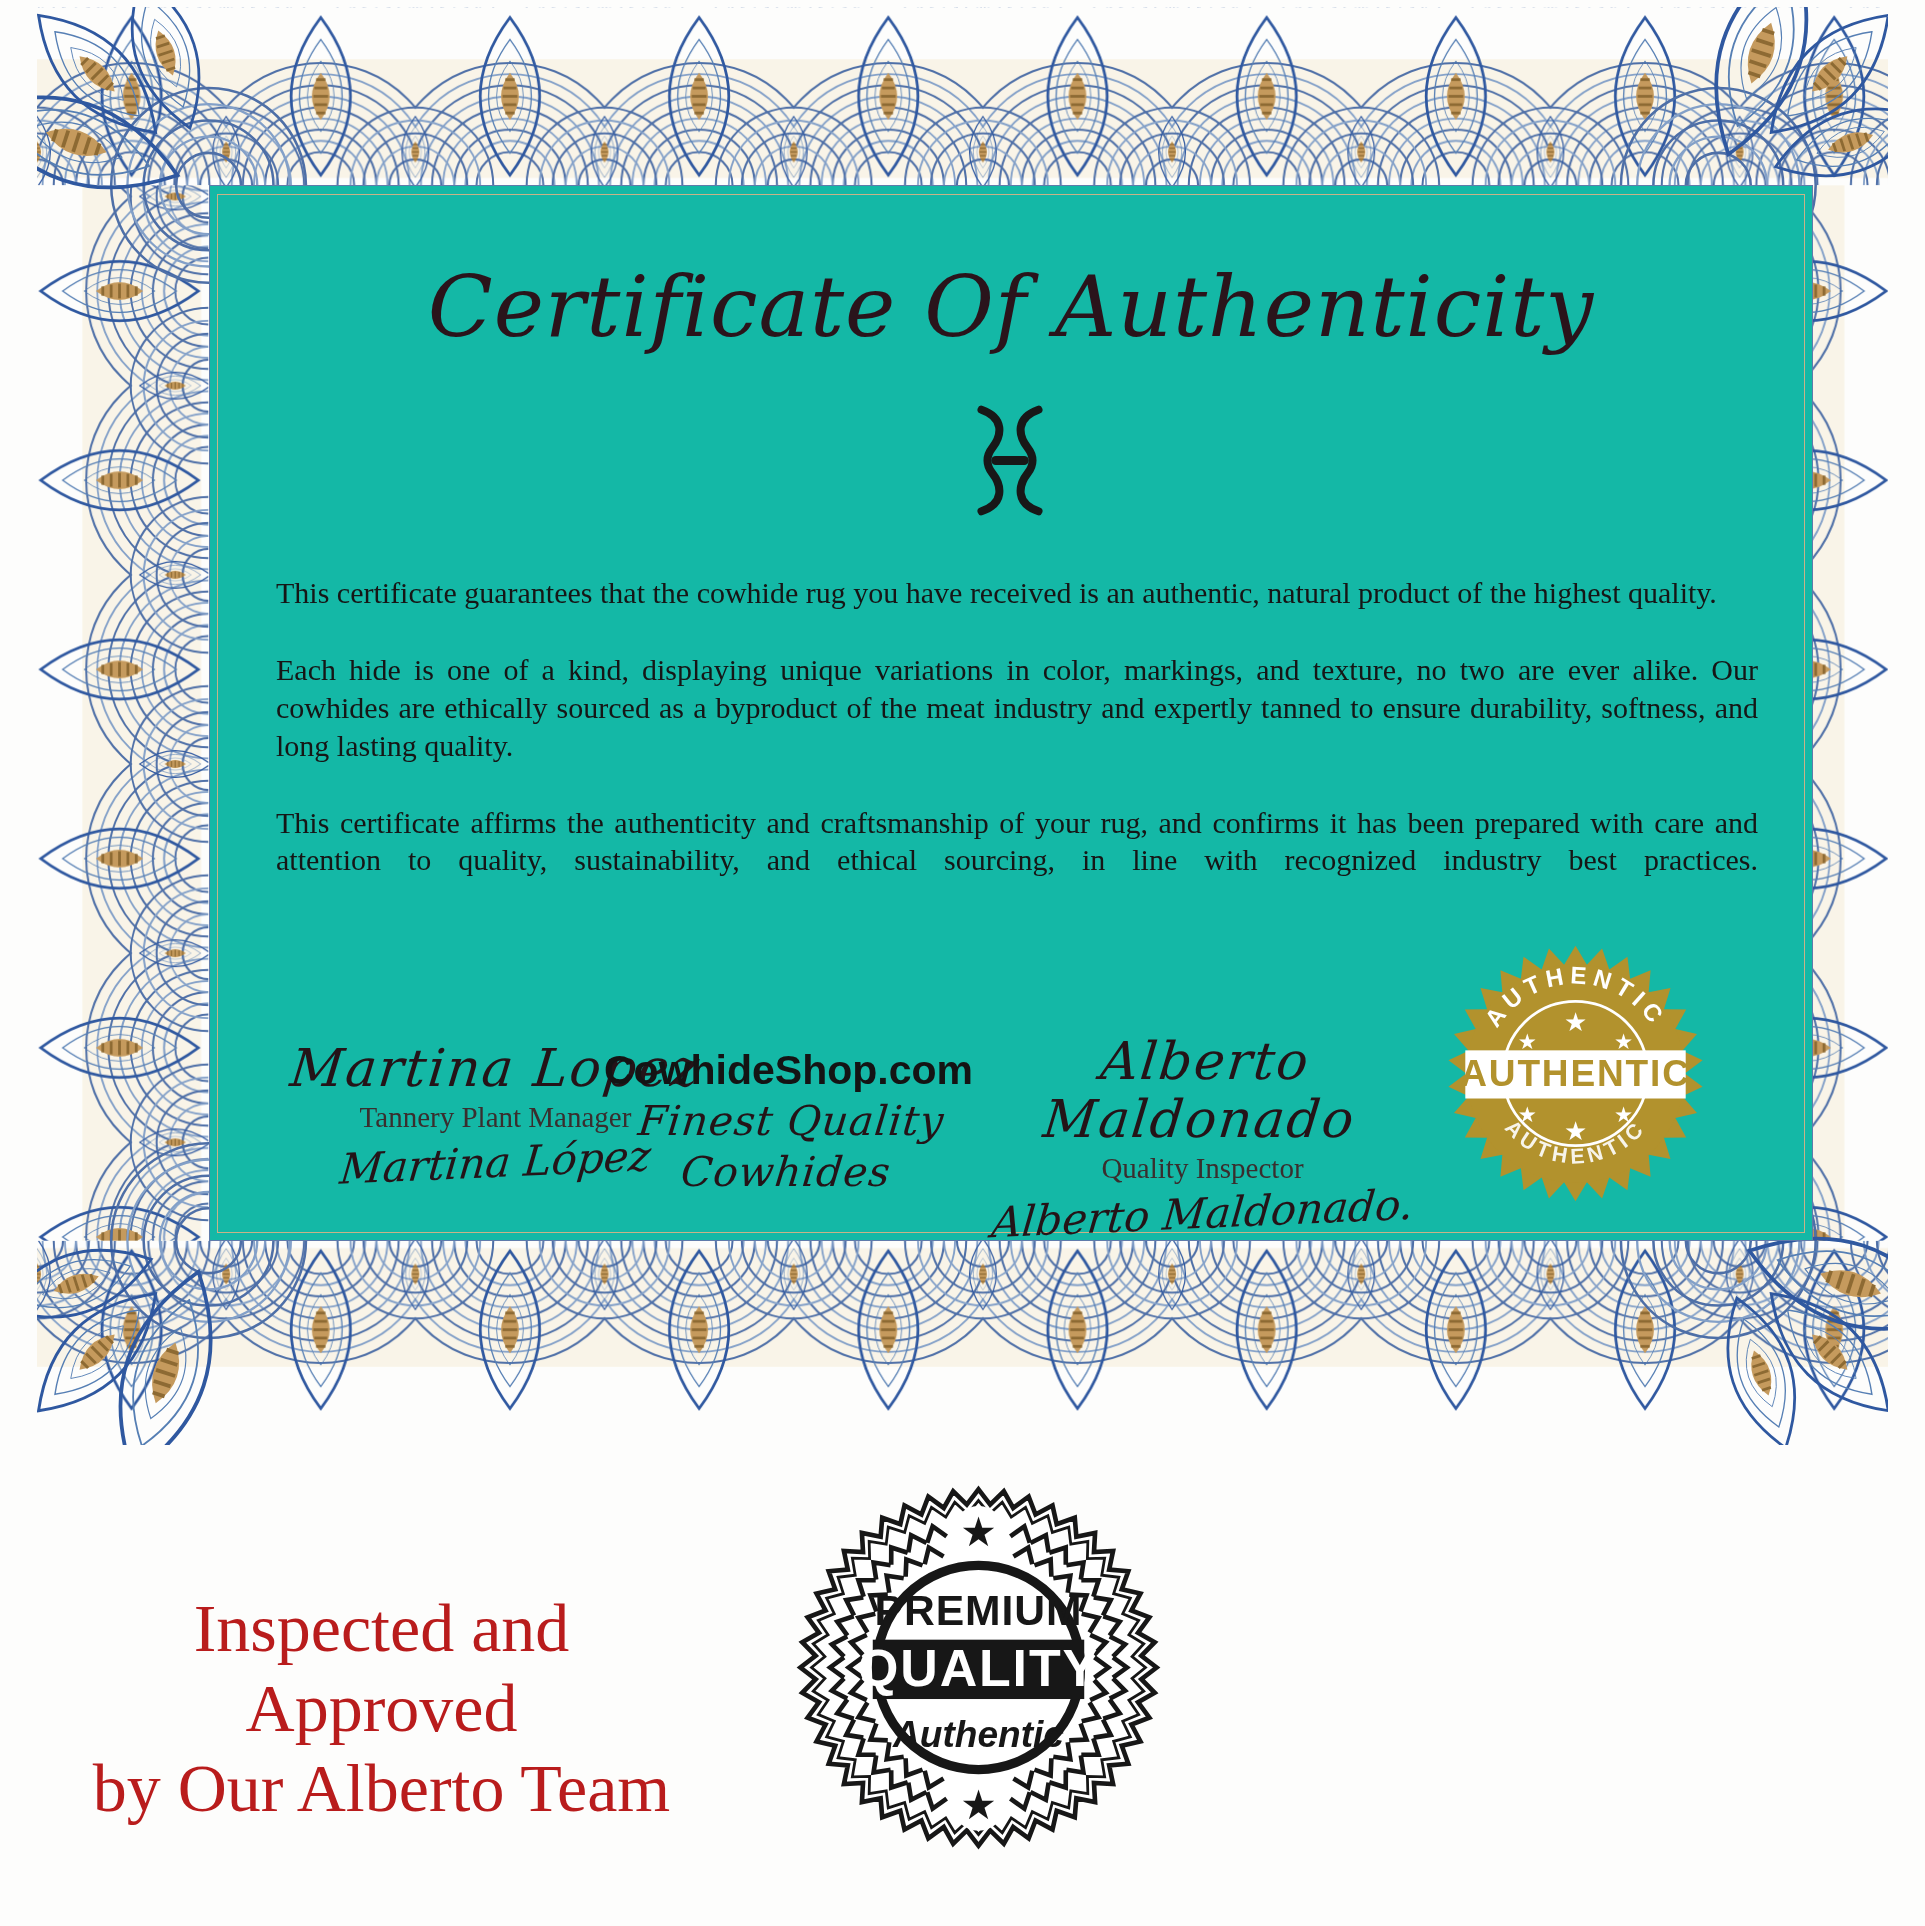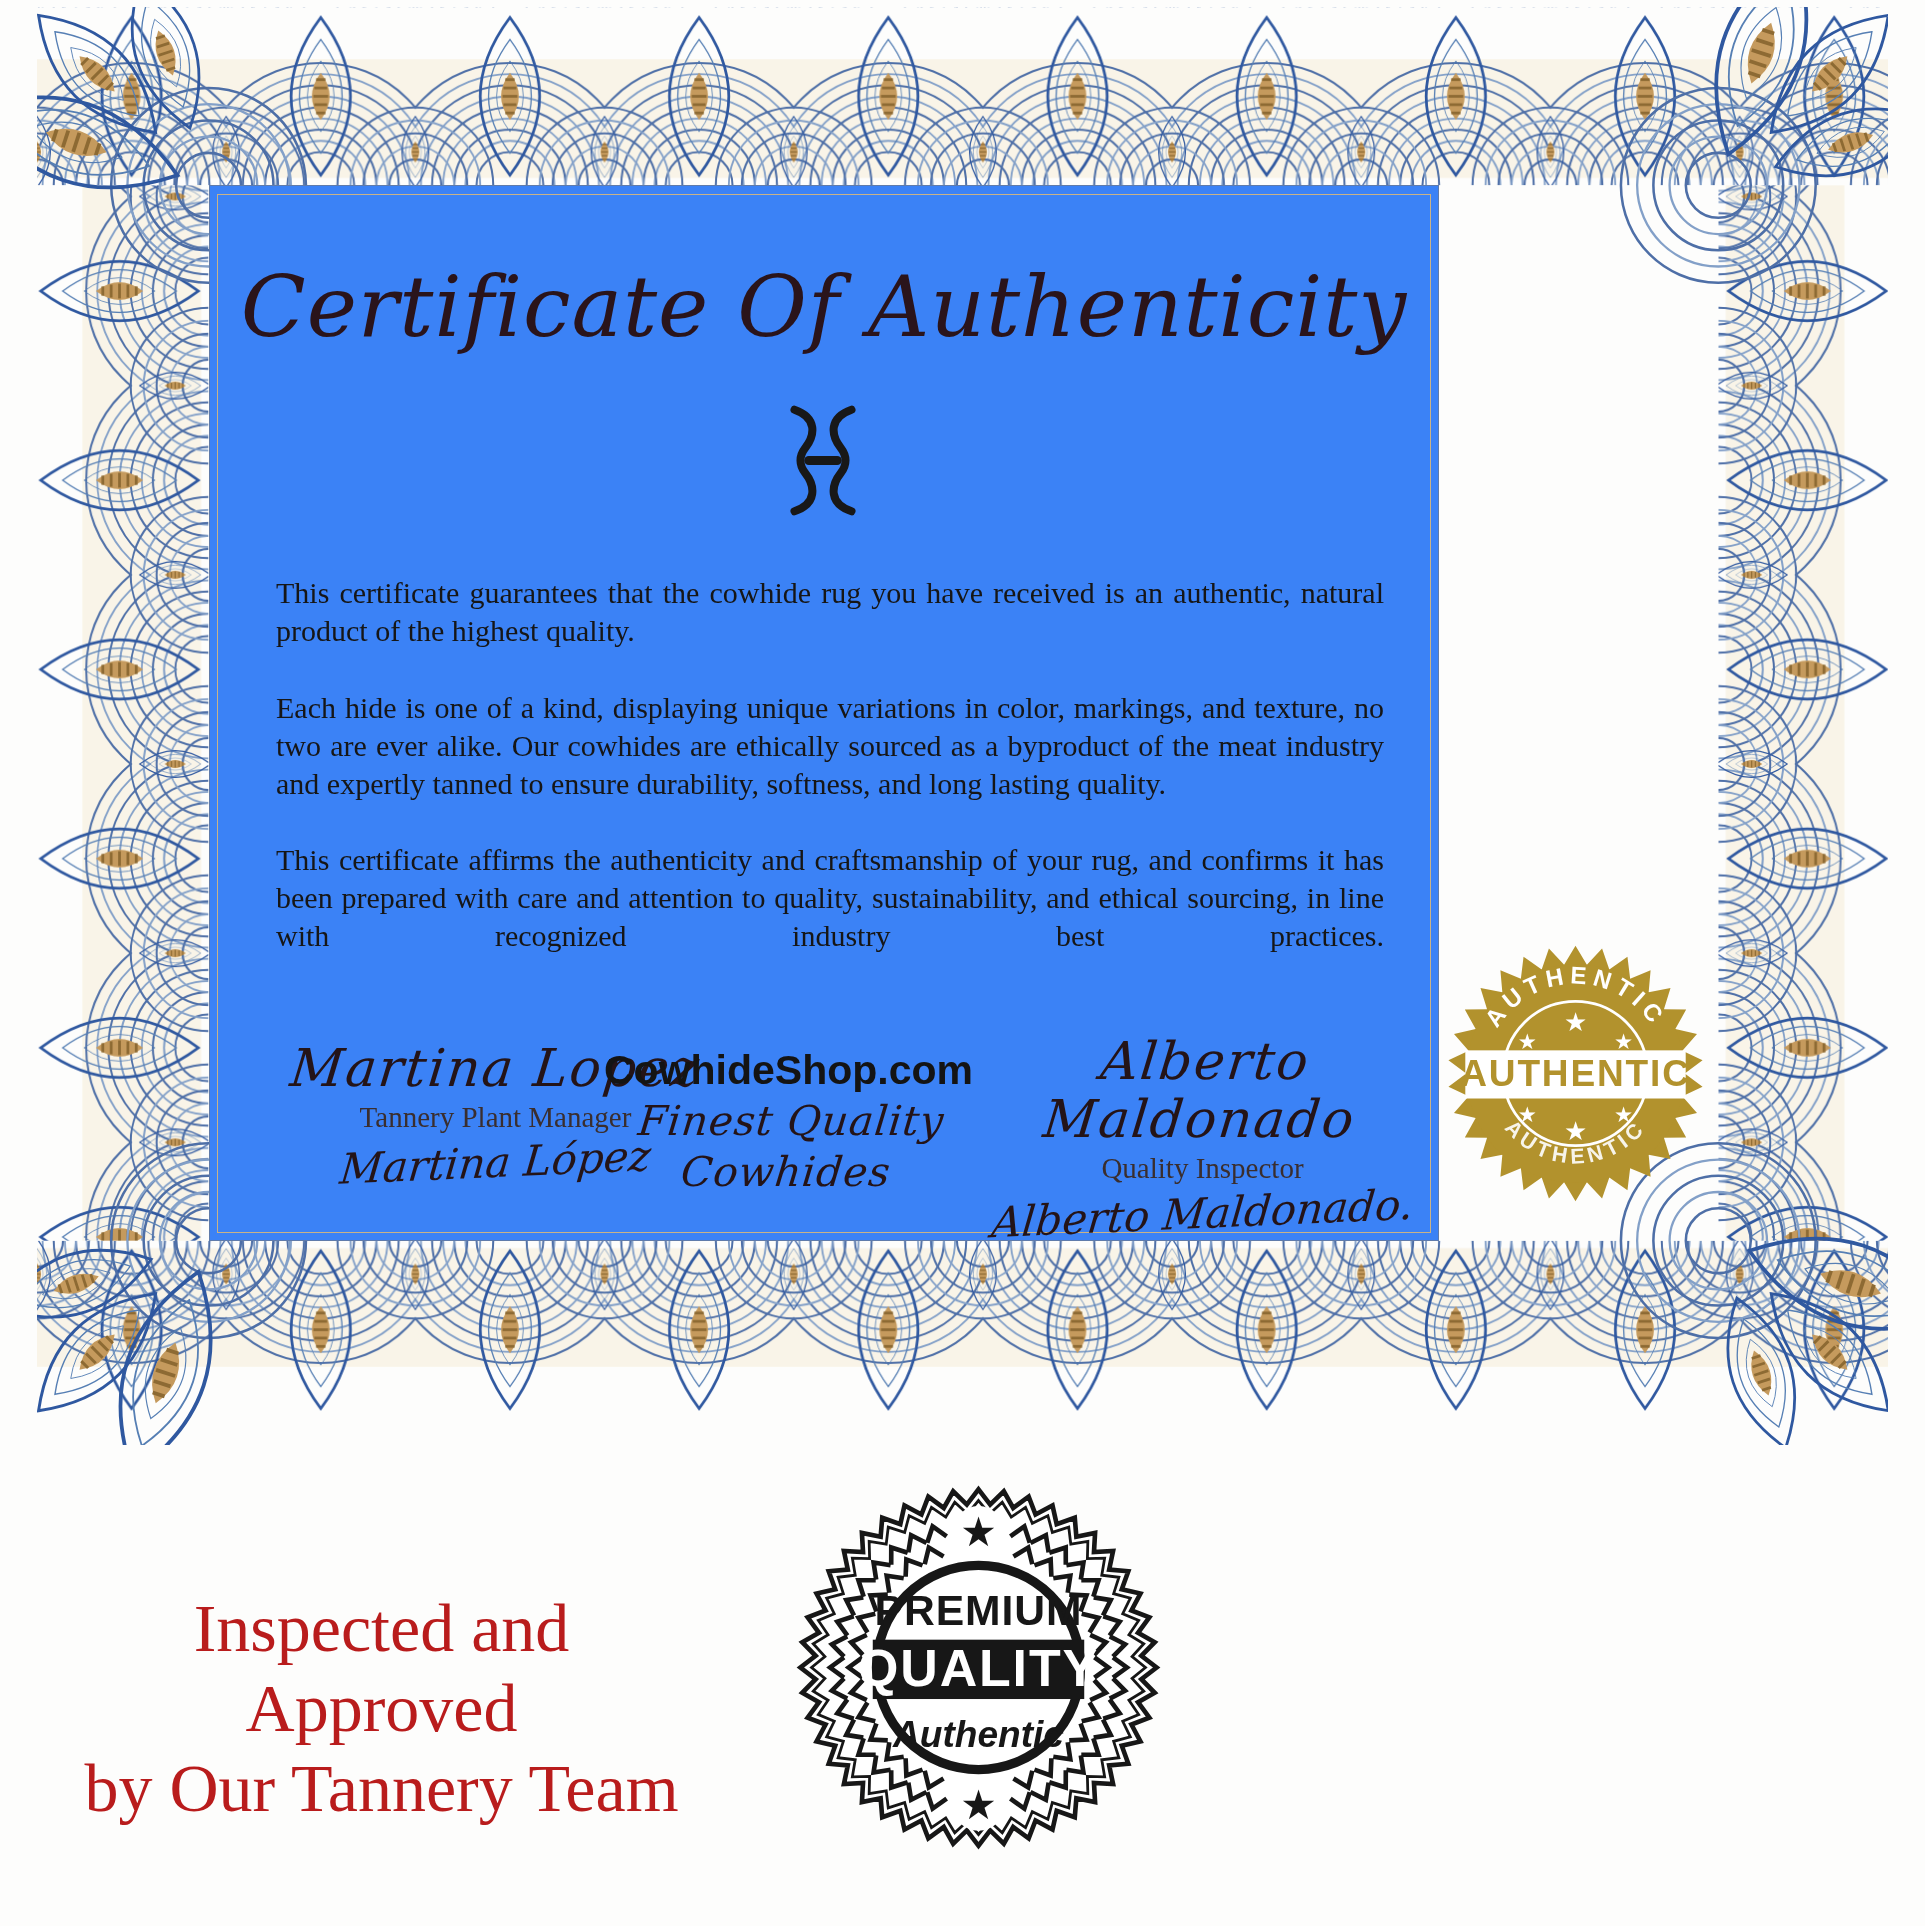--- a/index.html
+++ b/index.html
@@ -9,22 +9,22 @@
   .cert{position:absolute;left:37px;top:7.4px;width:1851px;height:1438px;}
   .border-svg{position:absolute;left:0;top:0;width:1851px;height:1438px;}
   .border-svg .c1{fill:none;stroke:#4e6fa7;stroke-width:2.2;}
   .border-svg .c2{fill:none;stroke:#83a0c8;stroke-width:2;}
   .border-svg .v1{fill:none;stroke:#2f58a0;stroke-width:3;}
   .border-svg .v2{fill:none;stroke:#567fb4;stroke-width:2;}
   .border-svg .vcore{fill:#c59a5d;stroke:none;}
   .border-svg .vh{stroke:#8d6a33;stroke-width:3;}
   .border-svg .cream{fill:#f5ecd6;opacity:.55;}
   
-  .panel{position:absolute;left:172px;top:178px;width:1230px;height:1056px;
-         background:#3b82f6;border:1.9px solid #5f7bab;box-sizing:border-box;z-index:2;}
+  .panel{position:absolute;left:172px;top:178px;width:1604px;height:1056px;
+         background:#14b8a6;border:1.9px solid #5f7bab;box-sizing:border-box;z-index:2;}
   .panel::before{content:"";position:absolute;left:7.4px;top:7.4px;right:7.4px;bottom:7.4px;
          border:1.9px solid #c9b287;pointer-events:none;}
   .title{position:absolute;top:72px;left:0;width:100%;margin:0;text-align:center;
          font-family:"DejaVu Serif",serif;font-style:italic;font-weight:500;
          font-size:85px;line-height:1.15;color:#2a141b;letter-spacing:0.9px;}
   .logo-row{position:absolute;top:217px;left:0;width:100%;display:flex;
          align-items:center;justify-content:center;}
   .logo-txt{font-family:"Liberation Sans",sans-serif;font-weight:400;font-size:96px;
          letter-spacing:12px;color:#181818;white-space:pre;}
   .hide-glyph{margin:0 3.7px 5.6px 1.9px;}
@@ -192,21 +192,21 @@
           <text x="52" y="52" font-size="23">★</text>
         </g>
         <rect x="-119" y="-25" width="238" height="52" fill="#ffffff"></rect>
         <text x="0" y="14" text-anchor="middle" font-family="Liberation Sans,sans-serif" font-weight="700" font-size="40" letter-spacing="2" fill="#b2922d">AUTHENTIC</text>
       </svg>
     </div>
   </div>
 
   <div class="foot-txt foot-left">
     <div>Inspected and Approved</div>
-    <div>by Our Tannery Team</div>
+    <div>by Our Alberto Team</div>
   </div>
 
   <svg class="badge-svg" width="371" height="371" viewBox="-200 -200 400 400" aria-hidden="true">
     <defs>
       <path id="chev" d="M-11,7 L0,-8 L11,7" stroke="#171717" stroke-width="5" fill="none"></path>
     </defs>
     <polygon fill="#ffffff" stroke="#171717" stroke-width="5" points="0.0,-192.0 12.6,-175.6 27.3,-190.0 37.4,-172.0 54.1,-184.2 61.5,-164.9 79.8,-174.6 84.3,-154.5 103.8,-161.5 105.5,-140.9 125.7,-145.1 124.5,-124.5 145.1,-125.7 140.9,-105.5 161.5,-103.8 154.5,-84.3 174.6,-79.8 164.9,-61.5 184.2,-54.1 172.0,-37.4 190.0,-27.3 175.6,-12.6 192.0,-0.0 175.6,12.6 190.0,27.3 172.0,37.4 184.2,54.1 164.9,61.5 174.6,79.8 154.5,84.3 161.5,103.8 140.9,105.5 145.1,125.7 124.5,124.5 125.7,145.1 105.5,140.9 103.8,161.5 84.3,154.5 79.8,174.6 61.5,164.9 54.1,184.2 37.4,172.0 27.3,190.0 12.6,175.6 0.0,192.0 -12.6,175.6 -27.3,190.0 -37.4,172.0 -54.1,184.2 -61.5,164.9 -79.8,174.6 -84.3,154.5 -103.8,161.5 -105.5,140.9 -125.7,145.1 -124.5,124.5 -145.1,125.7 -140.9,105.5 -161.5,103.8 -154.5,84.3 -174.6,79.8 -164.9,61.5 -184.2,54.1 -172.0,37.4 -190.0,27.3 -175.6,12.6 -192.0,0.0 -175.6,-12.6 -190.0,-27.3 -172.0,-37.4 -184.2,-54.1 -164.9,-61.5 -174.6,-79.8 -154.5,-84.3 -161.5,-103.8 -140.9,-105.5 -145.1,-125.7 -124.5,-124.5 -125.7,-145.1 -105.5,-140.9 -103.8,-161.5 -84.3,-154.5 -79.8,-174.6 -61.5,-164.9 -54.1,-184.2 -37.4,-172.0 -27.3,-190.0 -12.6,-175.6"></polygon>
     <polygon fill="none" stroke="#171717" stroke-width="3" points="0.0,-180.0 11.8,-165.6 25.6,-178.2 35.3,-162.2 50.7,-172.7 58.0,-155.5 74.8,-163.7 79.6,-145.7 97.3,-151.4 99.5,-132.9 117.9,-136.0 117.4,-117.4 136.0,-117.9 132.9,-99.5 151.4,-97.3 145.7,-79.6 163.7,-74.8 155.5,-58.0 172.7,-50.7 162.2,-35.3 178.2,-25.6 165.6,-11.8 180.0,-0.0 165.6,11.8 178.2,25.6 162.2,35.3 172.7,50.7 155.5,58.0 163.7,74.8 145.7,79.6 151.4,97.3 132.9,99.5 136.0,117.9 117.4,117.4 117.9,136.0 99.5,132.9 97.3,151.4 79.6,145.7 74.8,163.7 58.0,155.5 50.7,172.7 35.3,162.2 25.6,178.2 11.8,165.6 0.0,180.0 -11.8,165.6 -25.6,178.2 -35.3,162.2 -50.7,172.7 -58.0,155.5 -74.8,163.7 -79.6,145.7 -97.3,151.4 -99.5,132.9 -117.9,136.0 -117.4,117.4 -136.0,117.9 -132.9,99.5 -151.4,97.3 -145.7,79.6 -163.7,74.8 -155.5,58.0 -172.7,50.7 -162.2,35.3 -178.2,25.6 -165.6,11.8 -180.0,0.0 -165.6,-11.8 -178.2,-25.6 -162.2,-35.3 -172.7,-50.7 -155.5,-58.0 -163.7,-74.8 -145.7,-79.6 -151.4,-97.3 -132.9,-99.5 -136.0,-117.9 -117.4,-117.4 -117.9,-136.0 -99.5,-132.9 -97.3,-151.4 -79.6,-145.7 -74.8,-163.7 -58.0,-155.5 -50.7,-172.7 -35.3,-162.2 -25.6,-178.2 -11.8,-165.6"></polygon>
     <g>
         <use href="#chev" transform="rotate(18) translate(0,-152)"></use>

